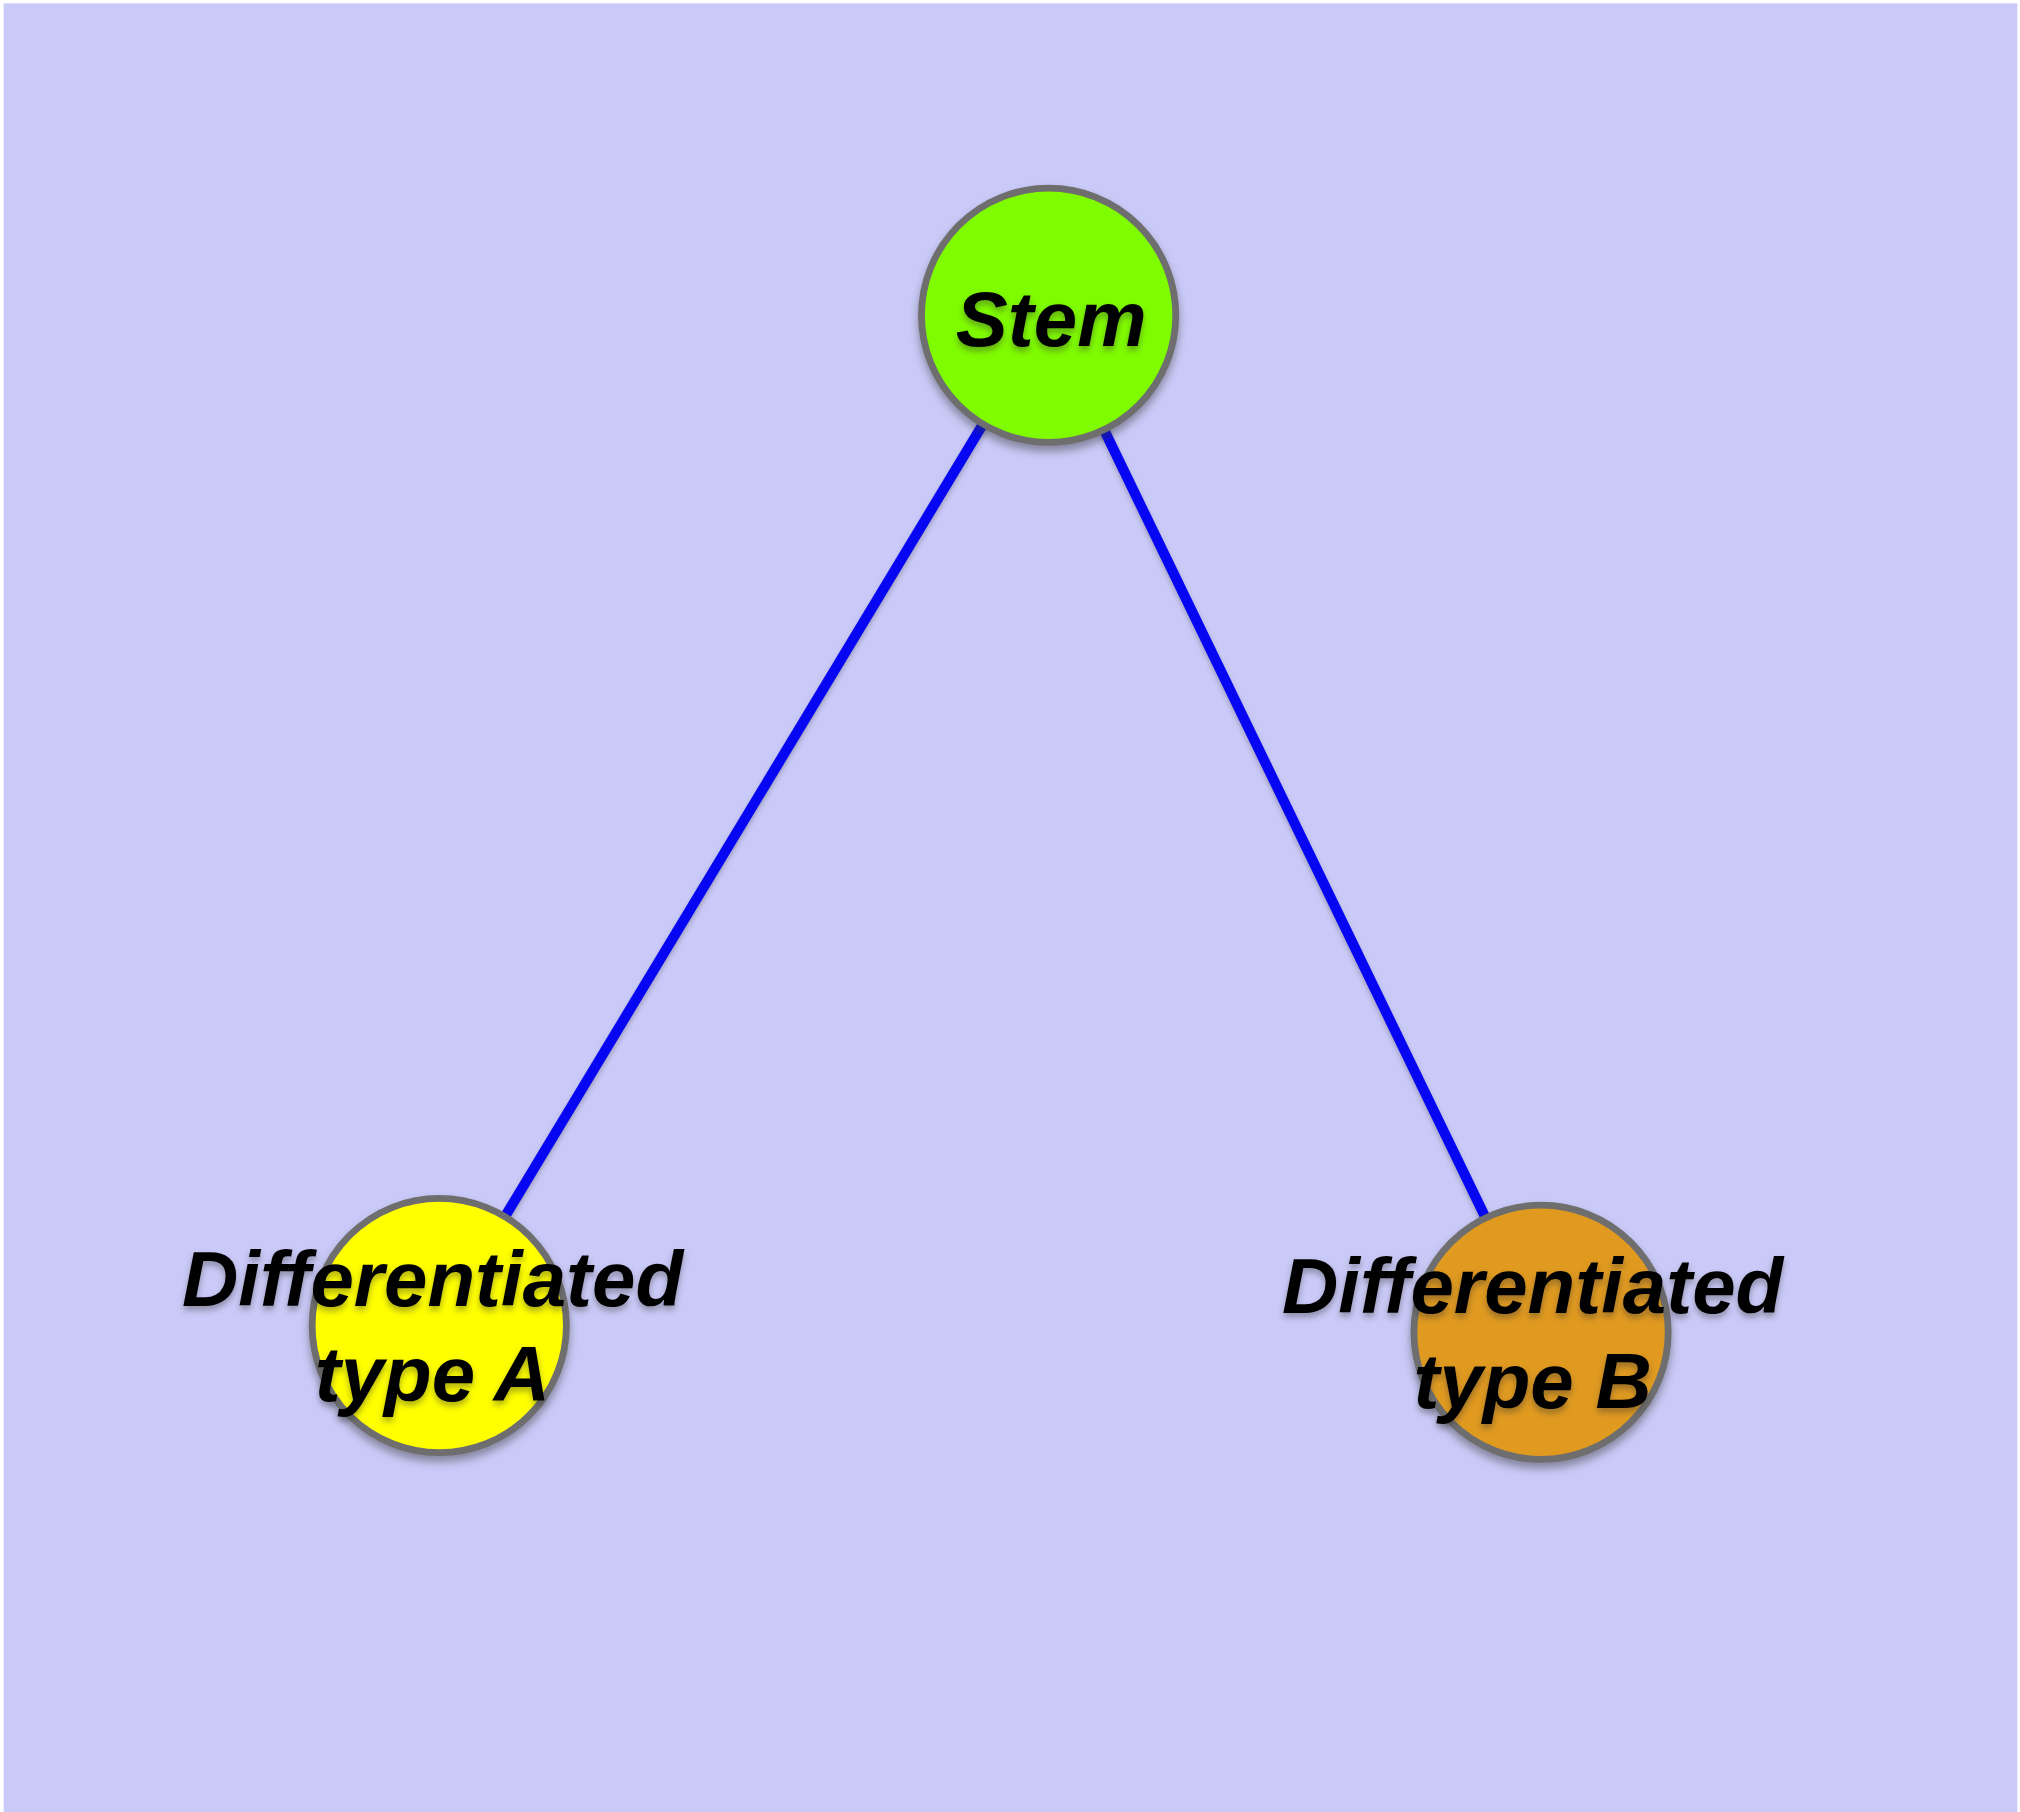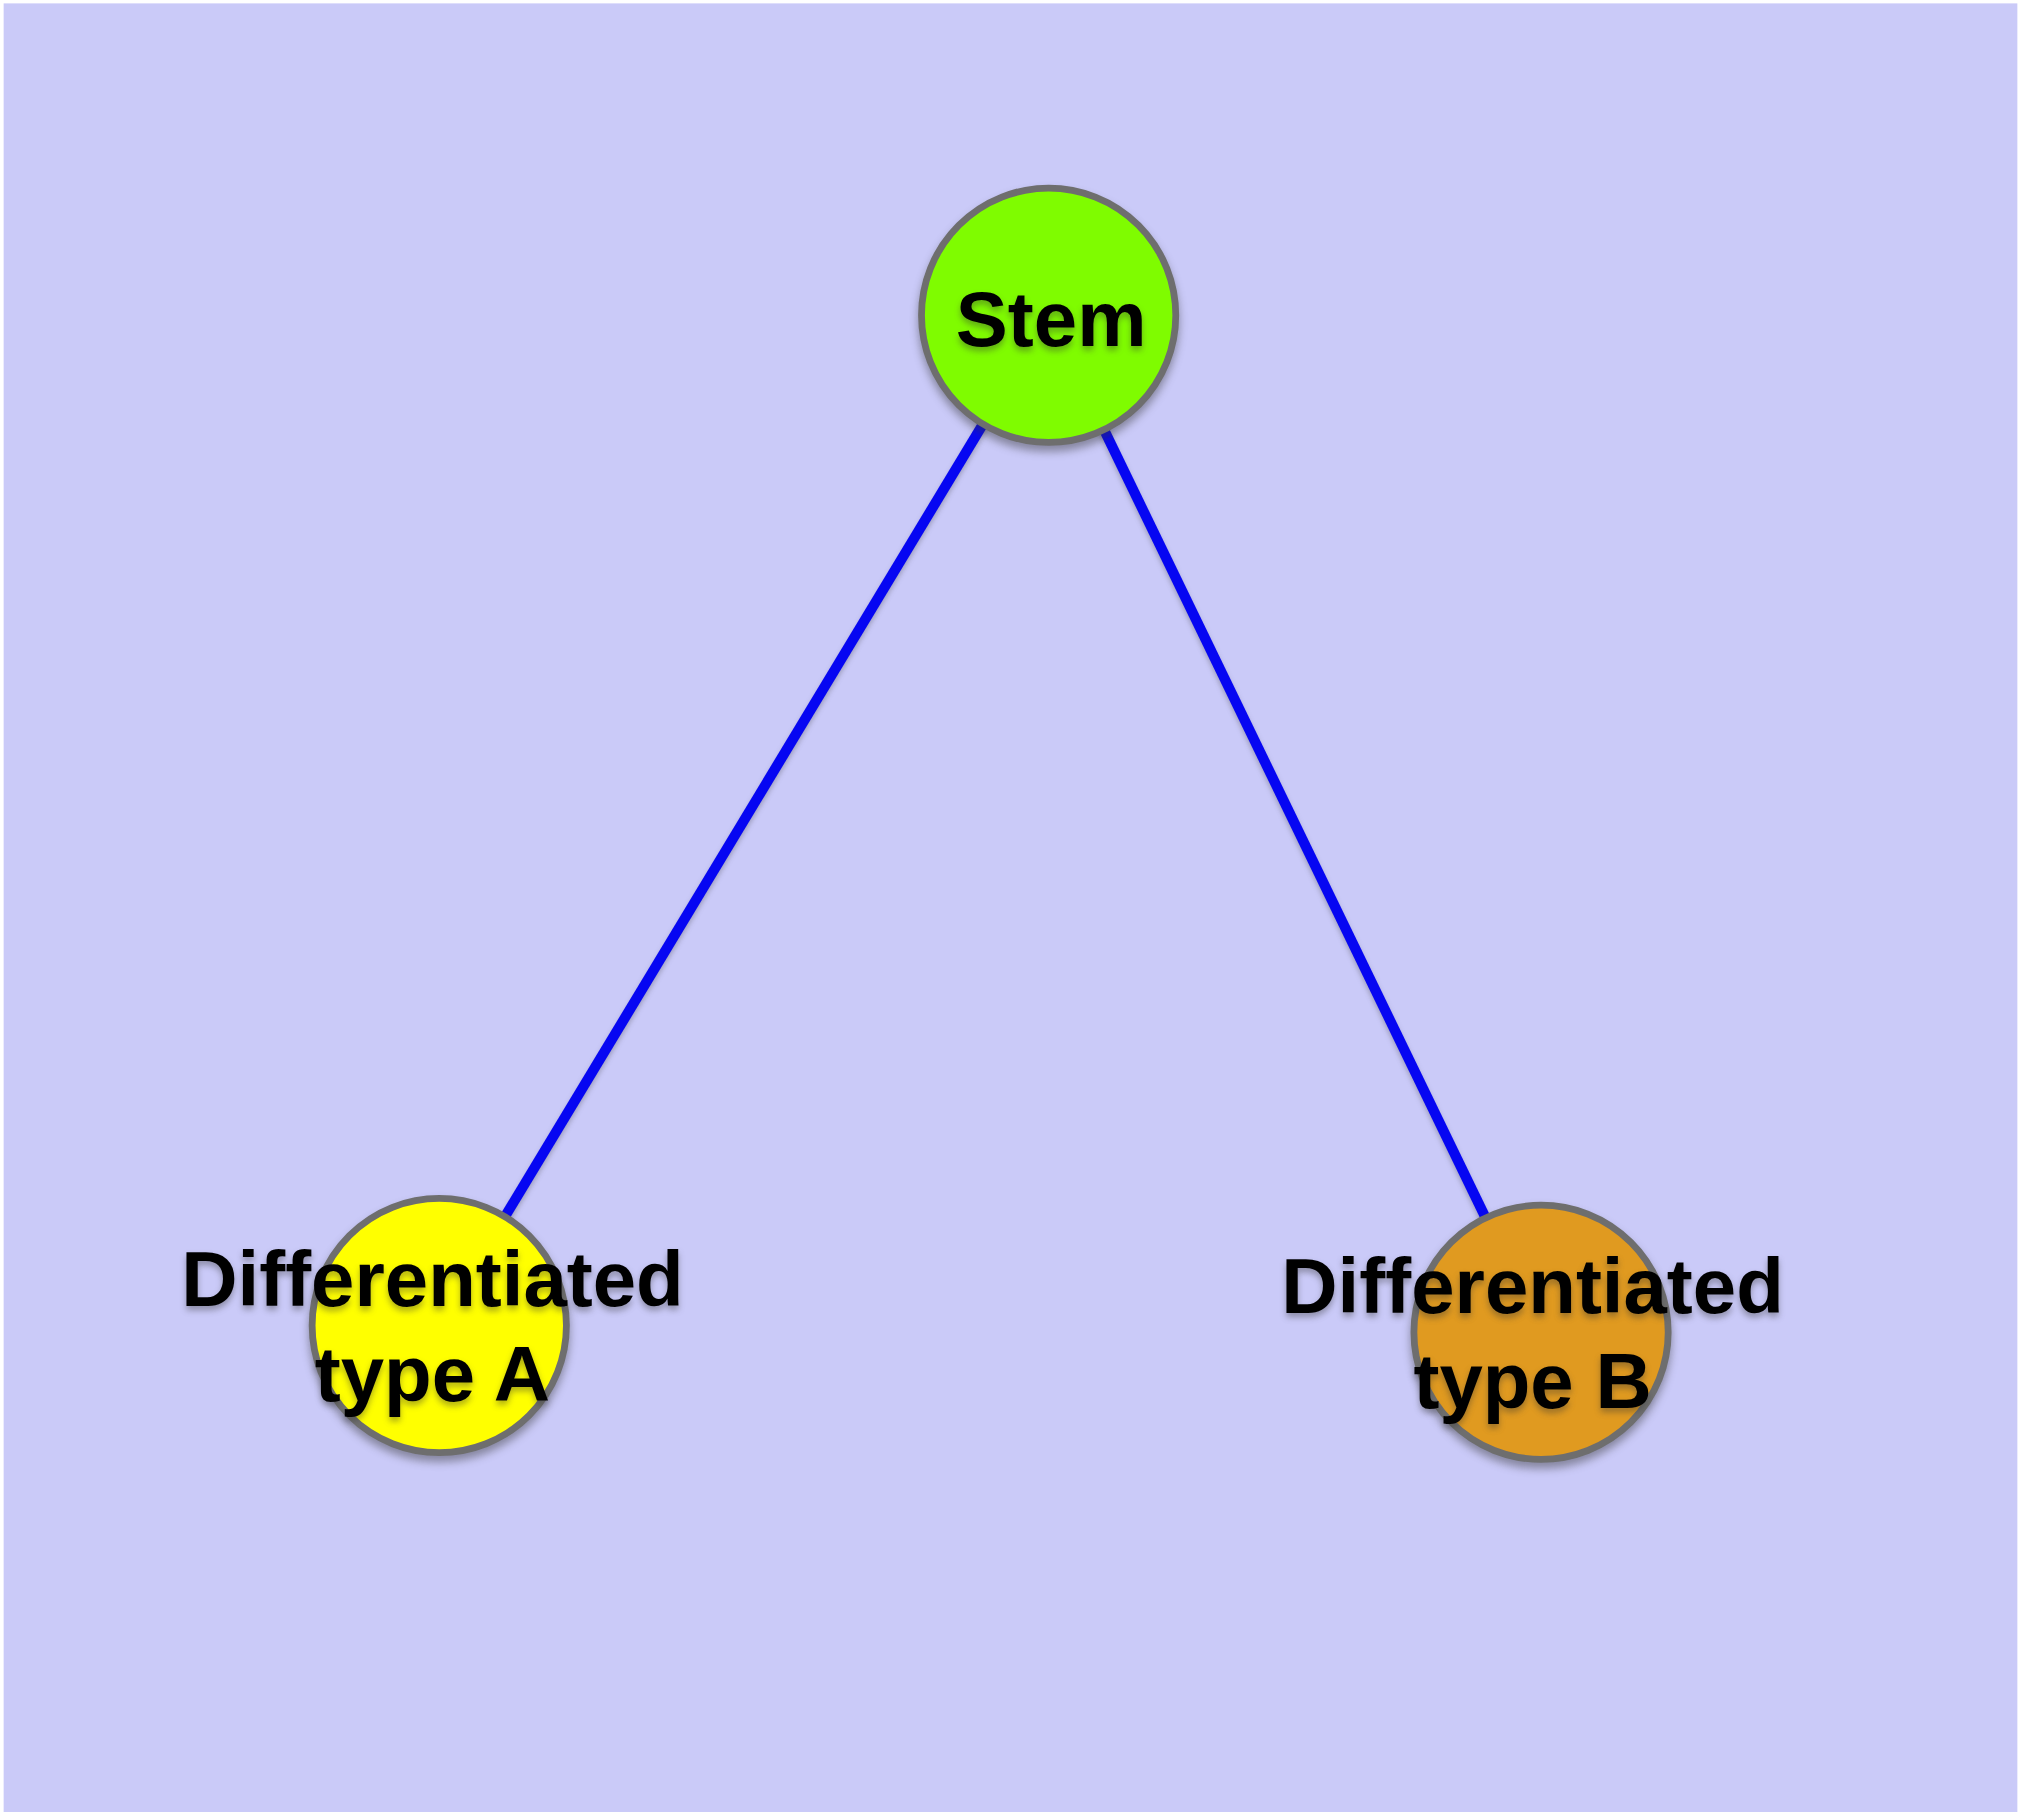--- a/index.html
+++ b/index.html
@@ -8,20 +8,21 @@
     background: #ffffff;
     width: 2021px;
     height: 1812px;
     overflow: hidden;
     font-family: "Liberation Sans", sans-serif;
   }
   .stage {
     position: relative;
     width: 2021px;
     height: 1812px;
+    font-style: italic;
   }
   svg { display: block; }
   .edge {
     stroke-width: 12;
     stroke-linecap: butt;
     filter: drop-shadow(0px 4px 3px rgba(50,50,50,0.30));
   }
   .node-circle {
     stroke-width: 8;
     filter: drop-shadow(0px 7px 5px rgba(50,50,50,0.45));

